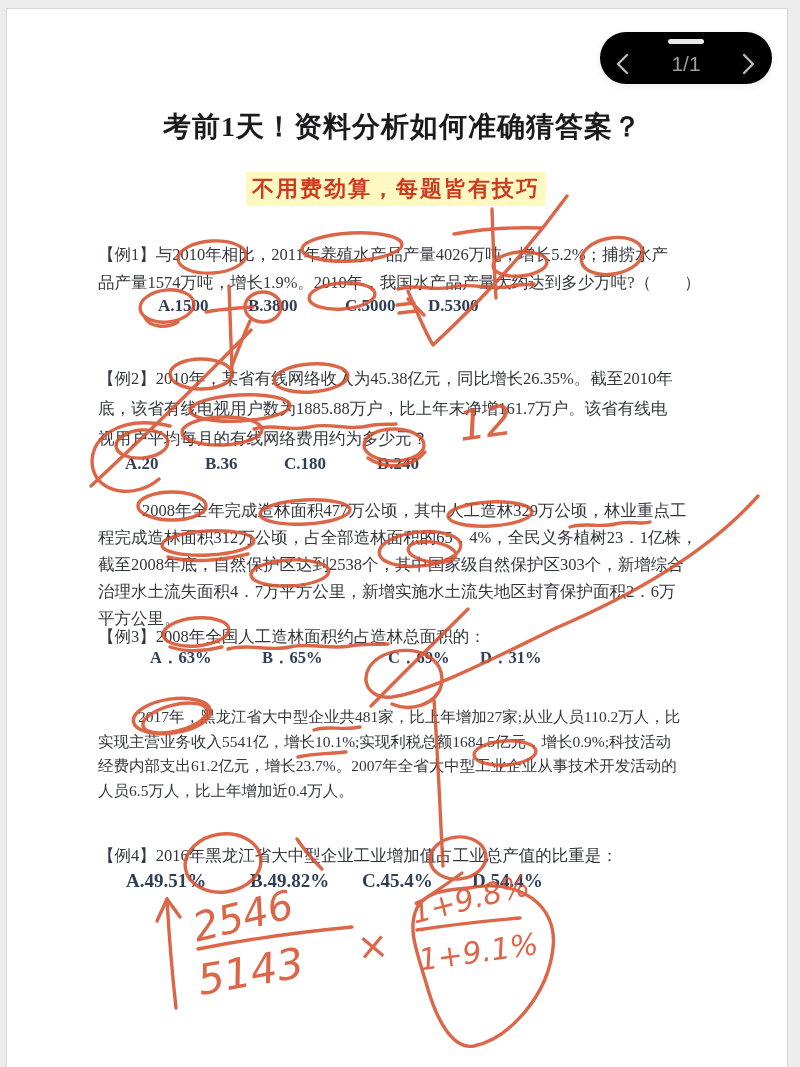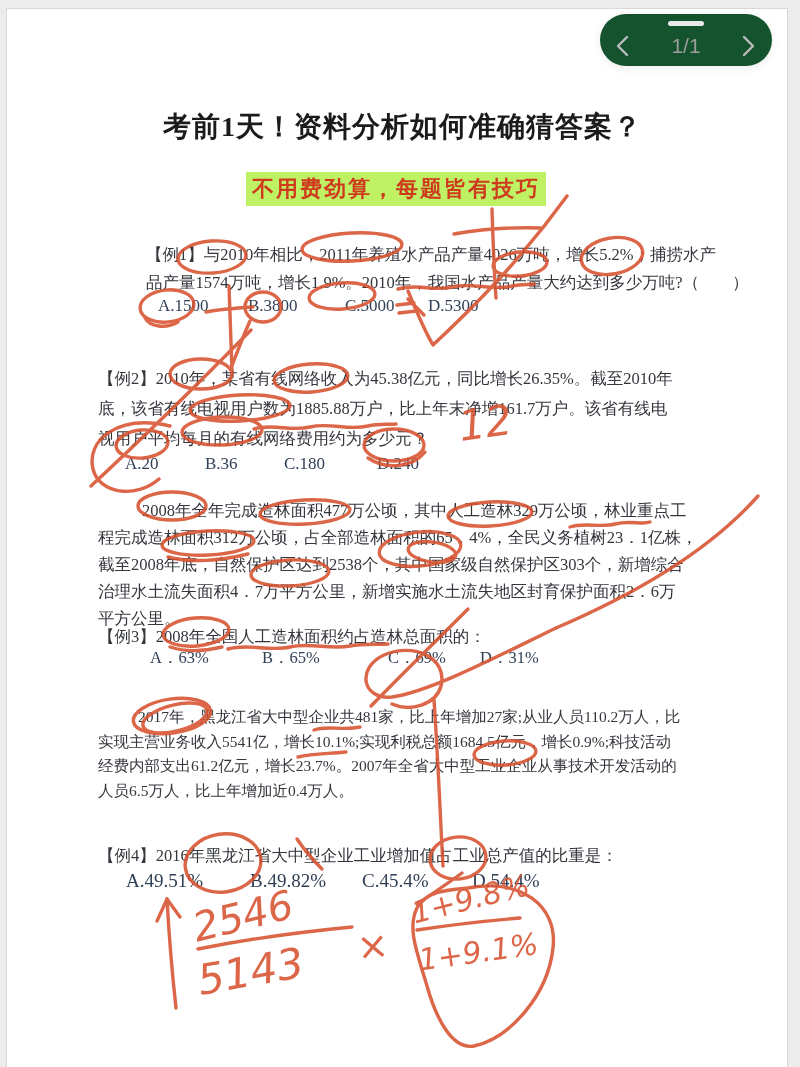--- a/index.html
+++ b/index.html
@@ -1,47 +1,47 @@
 <!DOCTYPE html>
 <html><head>
 <meta charset="utf-8">
 <style>
   html,body{margin:0;padding:0;background:#ececec;}
   .viewer{position:relative;width:800px;height:1067px;background:#ececec;overflow:hidden;
           font-family:"Liberation Serif","DejaVu Serif",serif;}
   .page{position:absolute;left:6px;top:8px;width:780px;height:1059px;background:#ffffff;
         border:1px solid #d8d8d8;border-bottom:none;}
   
-  .pager{position:absolute;top:14px;right:28px;width:172px;height:52px;background:#14532d;
+  .pager{position:absolute;top:32px;right:28px;width:172px;height:52px;background:#000000;
          border-radius:28px;box-shadow:0 2px 10px rgba(0,0,0,.08);z-index:30;}
   .pager .handle{position:absolute;top:7px;left:50%;transform:translateX(-50%);
                  width:36px;height:5px;border-radius:3px;background:#e9e9e9;}
   .pager .row{position:absolute;left:0;right:0;top:12px;bottom:0;display:flex;
               align-items:center;justify-content:space-between;padding:0 16px;}
   .pager .label{color:#9d9d9d;font-size:21px;font-family:"Liberation Sans",sans-serif;}
   .pager .chev{width:14px;height:22px;display:flex;align-items:center;cursor:pointer;}
   
   .doc-title{position:absolute;left:6px;width:793px;top:108px;text-align:center;
              font-size:28px;font-weight:700;color:#1b1b1d;letter-spacing:1px;}
   .doc-subtitle-wrap{position:absolute;left:6px;width:780px;top:172px;text-align:center;}
-  .doc-subtitle{display:inline-block;background:#bef264;color:#cf3a1e;font-weight:700;
+  .doc-subtitle{display:inline-block;background:#fef9c3;color:#cf3a1e;font-weight:700;
                 font-size:22px;padding:2px 6px;letter-spacing:2px;}
   .block{position:absolute;color:#33363c;}
   .block .line{white-space:nowrap;}
-  .ex1{left:98px;top:241px;width:640px;font-size:16.5px;line-height:28px;margin-left:48px;}
+  .ex1{left:98px;top:241px;width:640px;font-size:16.5px;line-height:28px;}
   .ex2{left:98px;top:364px;width:650px;font-size:16.5px;line-height:30px;}
   .p2008{left:98px;top:497px;width:650px;font-size:16.5px;line-height:27px;}
   .p2008 .line:first-child{padding-left:44px;}
   .p2017{left:98px;top:705px;width:660px;font-size:15.5px;line-height:24.5px;}
   .p2017 .line:first-child{padding-left:40px;}
   .q{position:absolute;left:98px;color:#33363c;font-size:16.5px;white-space:nowrap;}
   .q-ex3{top:626px;}
   .q-ex4{top:845px;}
   .optrow{position:absolute;left:0;width:800px;height:24px;color:#2f3f55;font-size:17px;}
-  .optrow .opt{position:absolute;white-space:nowrap;}
+  .optrow .opt{position:absolute;white-space:nowrap;font-weight:bold;}
   #ex1-opts{top:296px;} #ex1-opts .o0{left:158px}#ex1-opts .o1{left:248px}#ex1-opts .o2{left:345px}#ex1-opts .o3{left:428px}
   #ex2-opts{top:454px;padding-left:48px;} #ex2-opts .o0{left:125px}#ex2-opts .o1{left:205px}#ex2-opts .o2{left:284px}#ex2-opts .o3{left:377px}
   #ex3-opts{top:647px;font-size:16.5px;} #ex3-opts .o0{left:150px}#ex3-opts .o1{left:262px}#ex3-opts .o2{left:388px}#ex3-opts .o3{left:480px}
   #ex4-opts{top:870px;font-size:19px;} #ex4-opts .o0{left:126px}#ex4-opts .o1{left:250px}#ex4-opts .o2{left:362px}#ex4-opts .o3{left:472px}
   
   svg.anno{position:absolute;left:0;top:0;z-index:20;pointer-events:none;}
   .hw{font-family:"DejaVu Sans",sans-serif;font-style:italic;fill:#d8512f;}
 </style>
 </head>
 <body>

